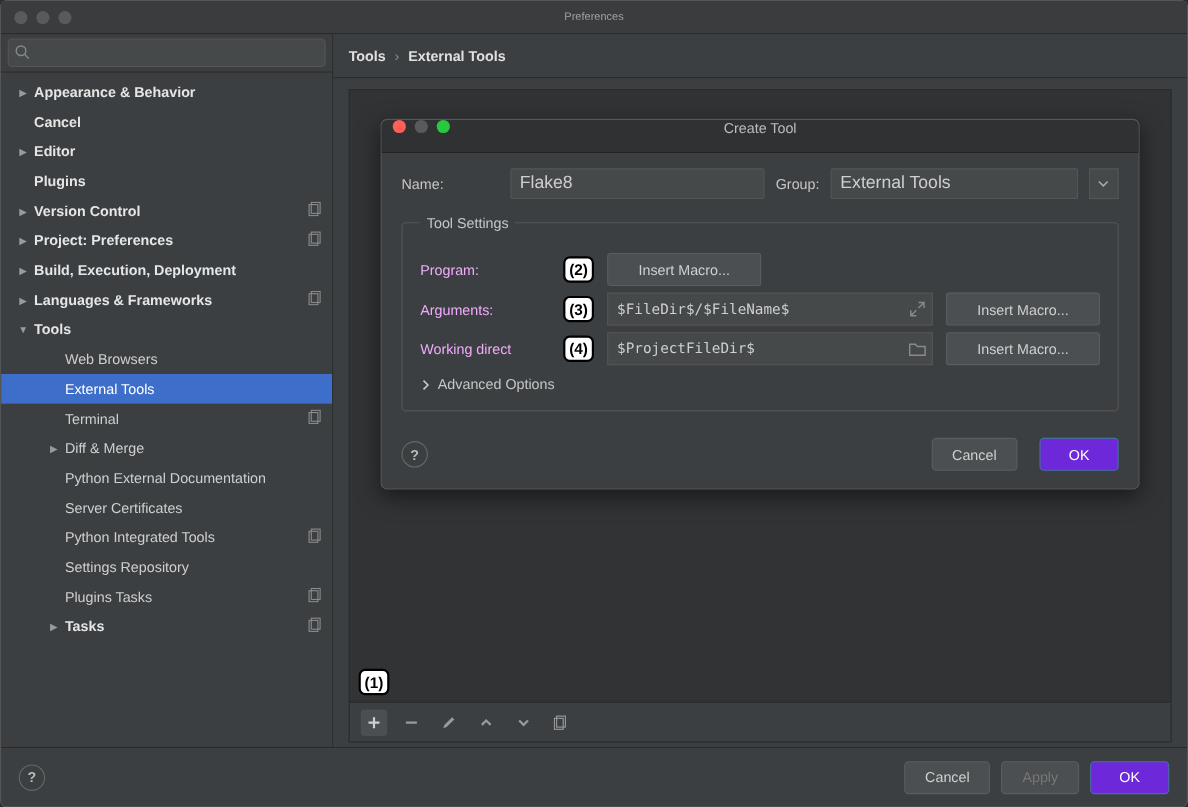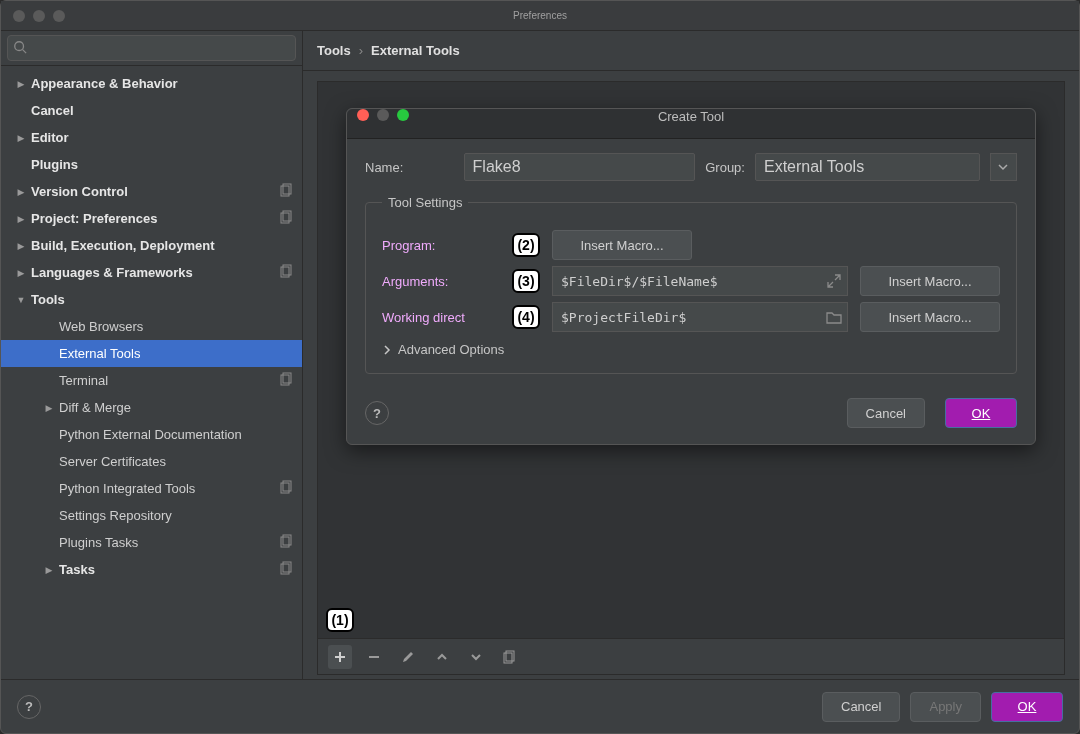--- a/index.html
+++ b/index.html
@@ -175,24 +175,23 @@
     padding: 0 18px;
     background: #4b4f51;
     border: 1px solid #5a5d5f;
     border-radius: 4px;
     color: #d0d0d0;
     font-size: 13px;
     margin-left: 10px;
     display: inline-flex; align-items: center; justify-content: center;
   }
   .btn.primary {
-    background: #a21caf;
+    background: #6d28d9;
     border-color: #466fa0;
     color: #fff;
-    text-decoration: underline;
   }
   .btn.disabled { color: #777; }
   .dialog {
     position: absolute;
     top: 26px;
     left: 28px;
     width: 690px;
     background: #3c3f41;
     border: 1px solid #555;
     border-radius: 6px;

